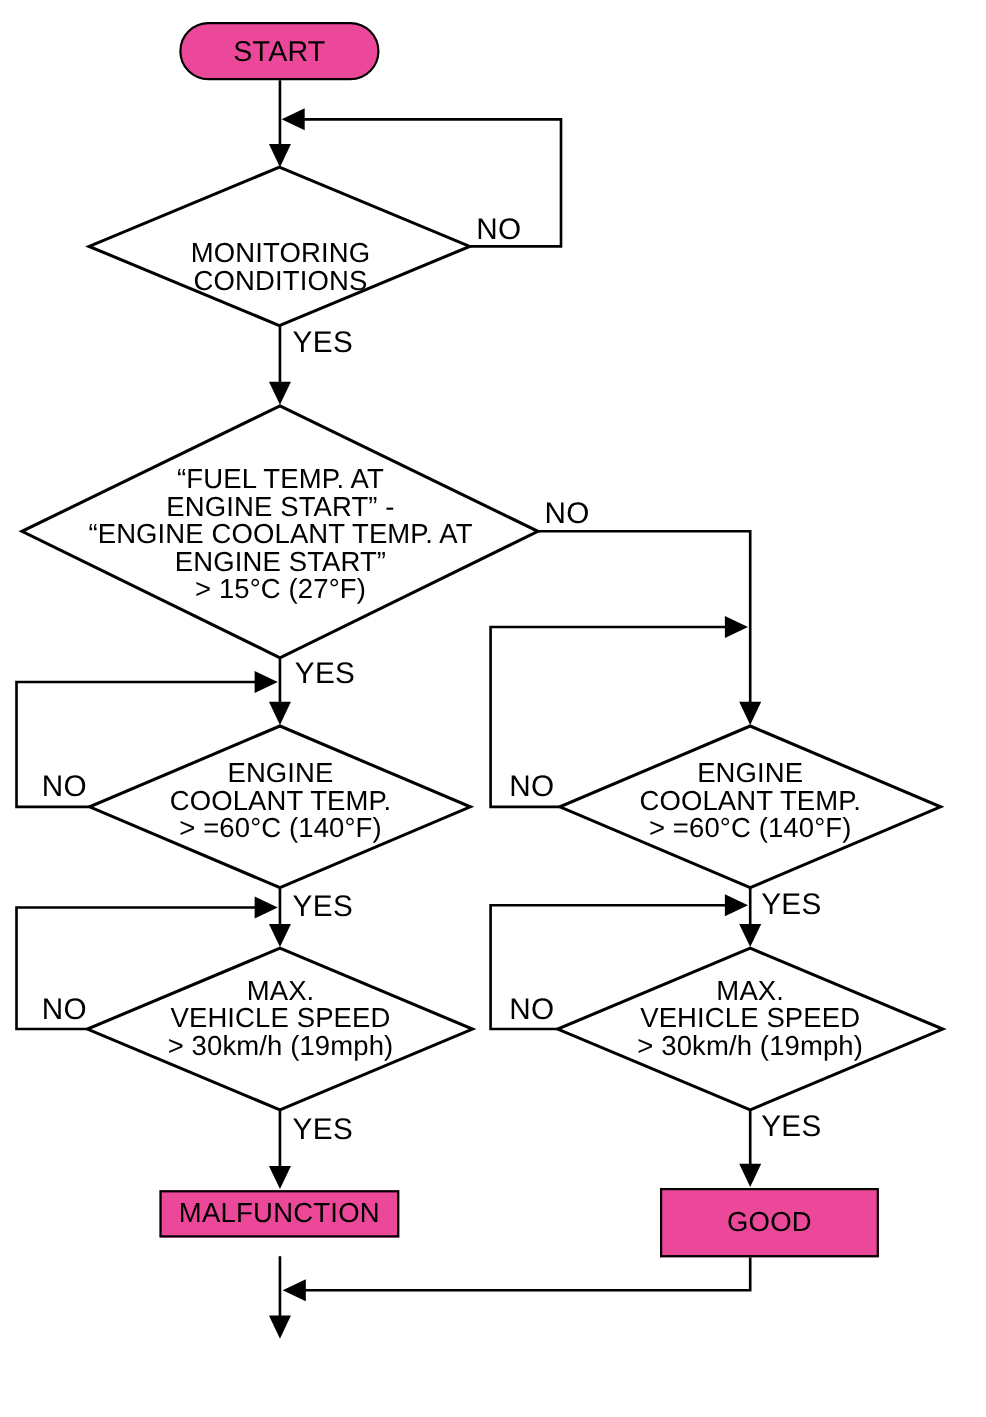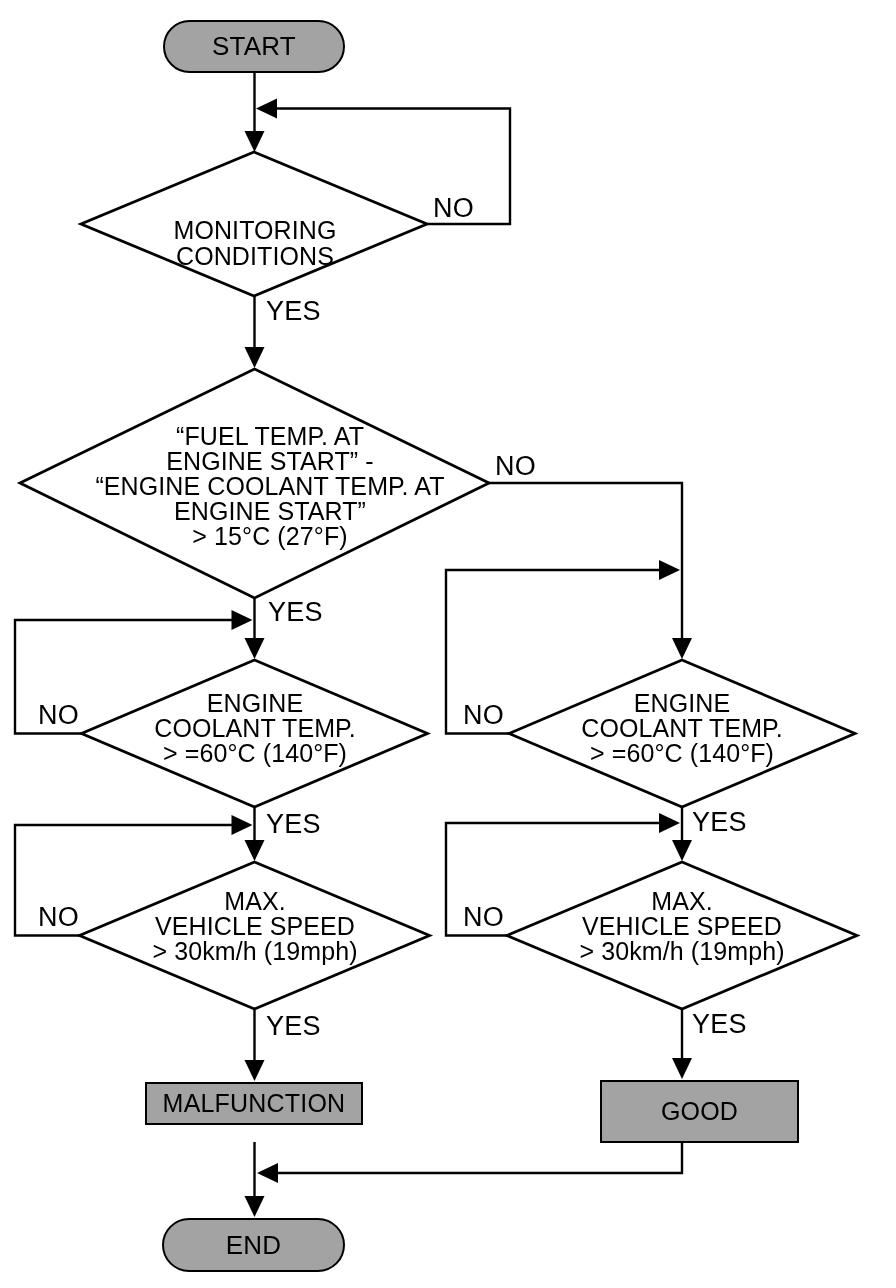--- a/index.html
+++ b/index.html
@@ -13,21 +13,21 @@
     overflow: hidden;
   }
   .canvas svg { position: absolute; left: 0; top: 0; z-index: 1; }
   .edge { fill: none; stroke: #000000; stroke-width: 2.4; }
   .arrowhead { fill: #000000; stroke: none; }
   .diamond { fill: #ffffff; stroke: #000000; stroke-width: 2.8; stroke-linejoin: miter; }
   .node {
     position: absolute;
     z-index: 2;
     box-sizing: border-box;
-    background: #a3a3a3;
+    background: #ec4899;
     border: 2.8px solid #000000;
     display: flex;
     align-items: center;
     justify-content: center;
     font-size: 25px;
     letter-spacing: 0.2px;
     white-space: nowrap;
   }
   .terminator { border-radius: 27px; font-size: 26px; }
   .dlabel {
@@ -101,28 +101,25 @@
   </div>
 
   <div class="node" style="left:145px; top:1082px; width:218px; height:43px;">
     <span>MALFUNCTION</span>
   </div>
 
   <div class="node" style="left:583px; top:1080px; width:199px; height:63px;margin-left:17px;">
     <span>GOOD</span>
   </div>
 
-  <div class="node terminator" style="left:162px; top:1218px; width:183px; height:54px;">
-    <span>END</span>
-  </div>
 
   <div class="dlabel two-line" style="left:55px; top:198px; width:400px;">MONITORING
 CONDITIONS</div>
 
-  <div class="dlabel" style="left:30px; top:424px; width:480px;">“FUEL TEMP. AT
+  <div class="dlabel" style="left:15px; top:424px; width:480px;">“FUEL TEMP. AT
 ENGINE START” -
 “ENGINE COOLANT TEMP. AT
 ENGINE START”
 &gt; 15°C (27°F)</div>
 
   <div class="dlabel" style="left:45px; top:691px; width:420px;">ENGINE
 COOLANT TEMP.
 &gt; =60°C (140°F)</div>
 
   <div class="dlabel" style="left:472px; top:691px; width:420px;">ENGINE

